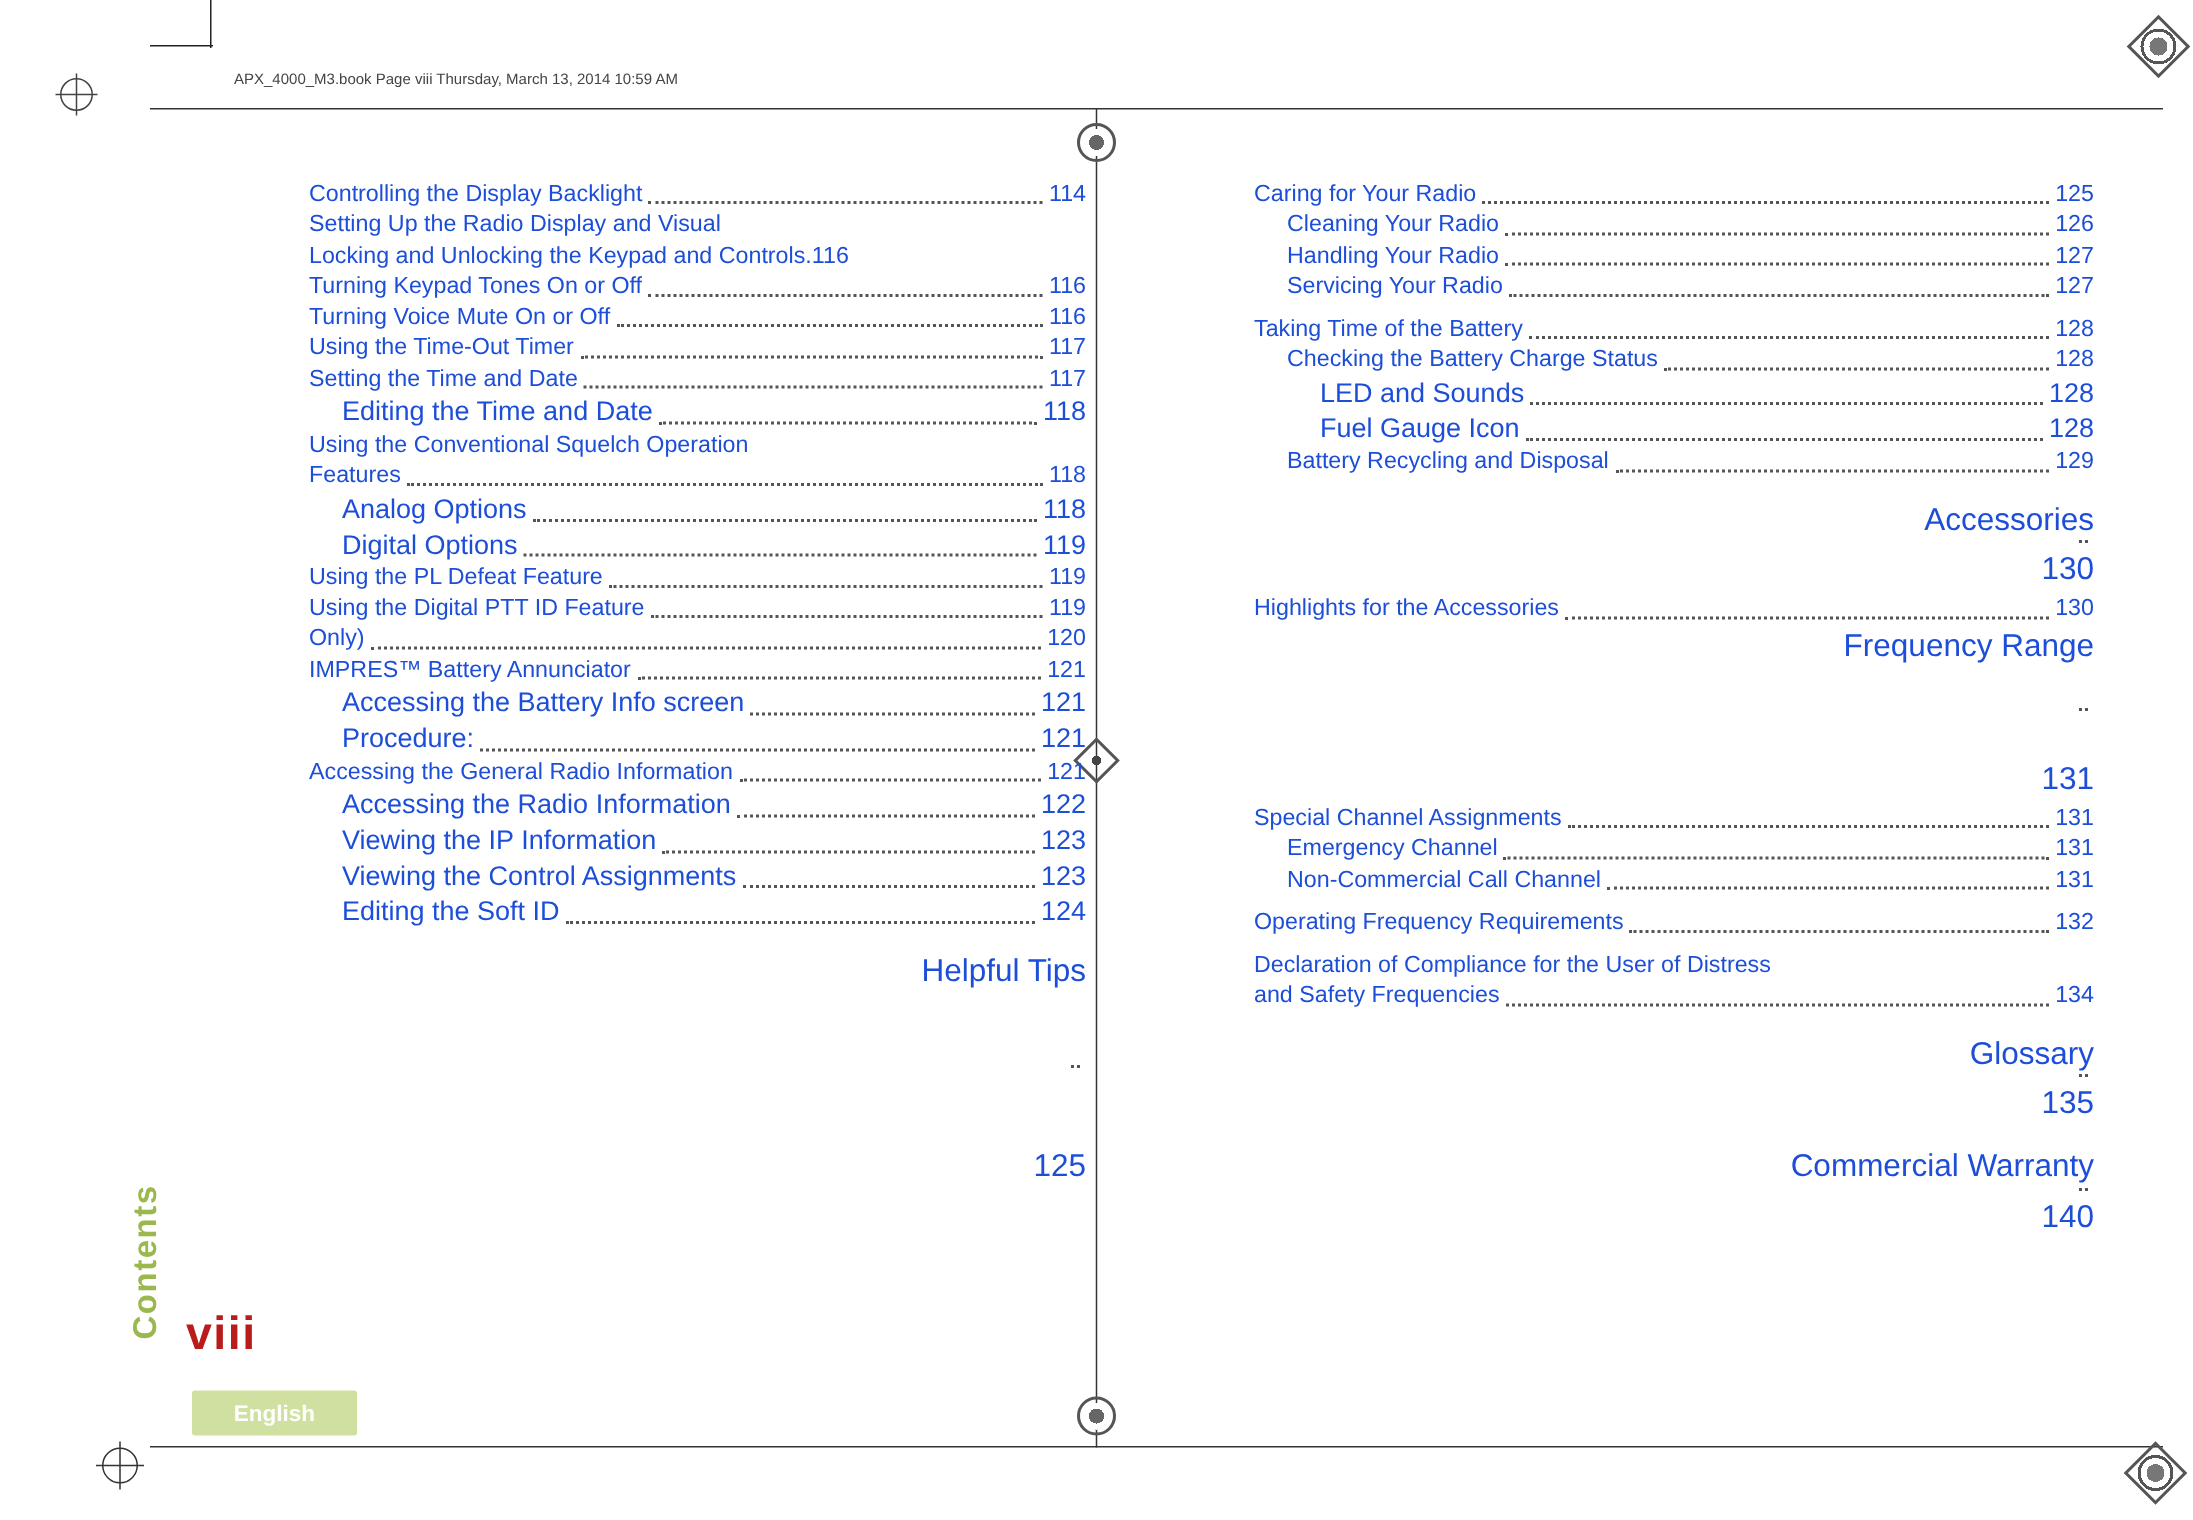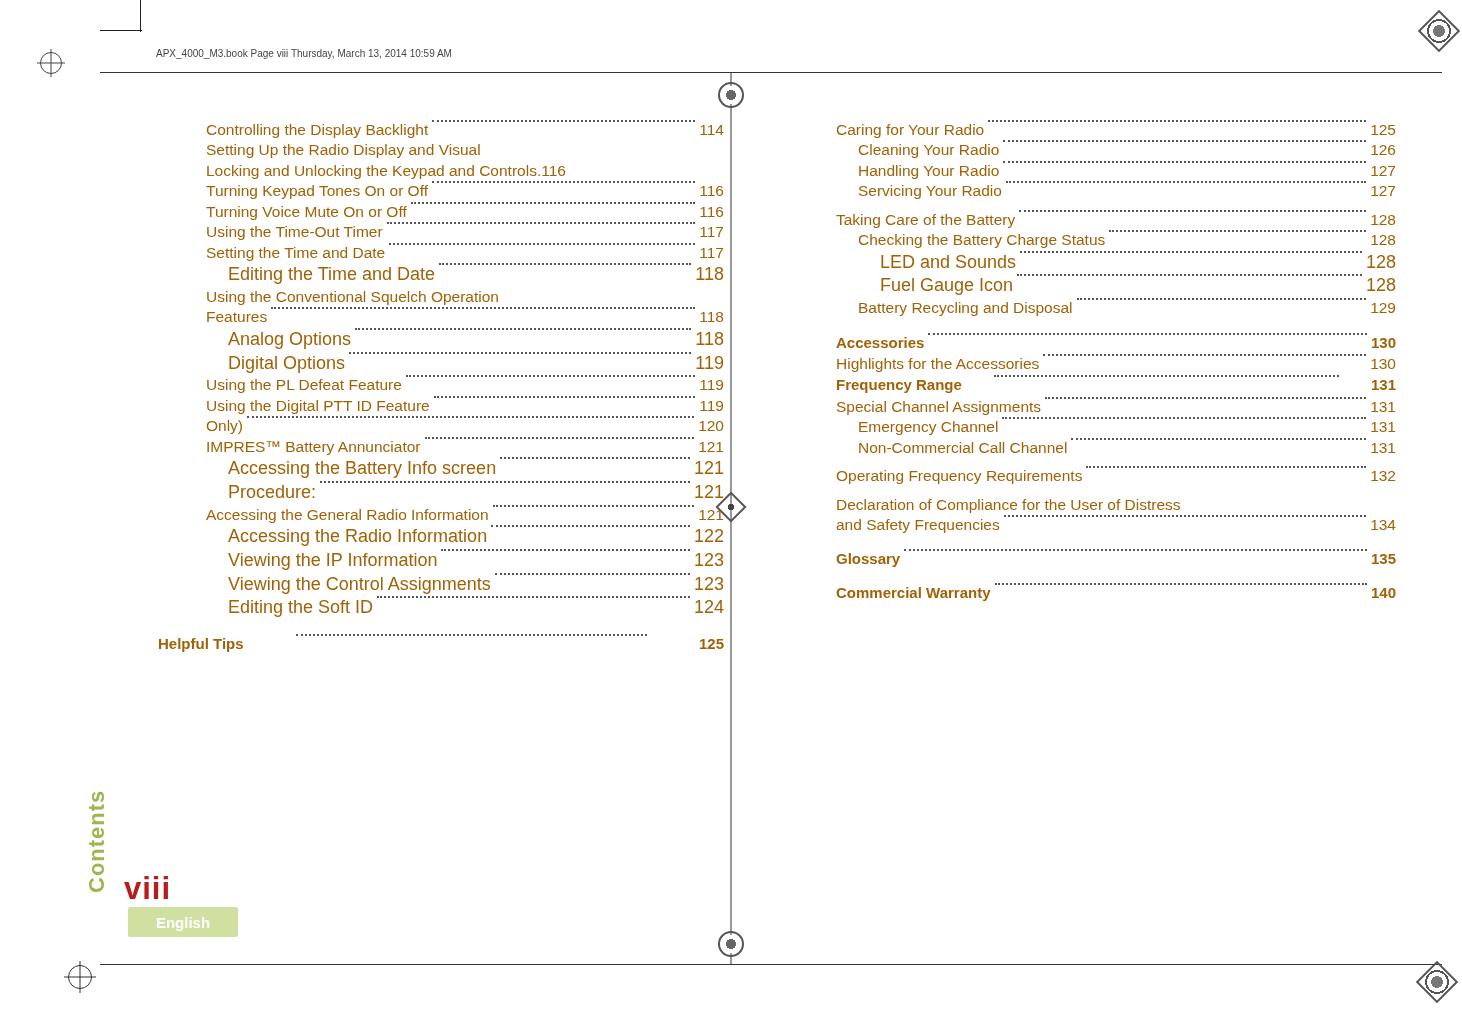--- a/index.html
+++ b/index.html
@@ -74,27 +74,27 @@
     position: absolute;
     top: 120px;
     bottom: 90px;
     width: 540px;
   }
   .page.left { left: 184px; }
   .page.right { right: 66px; width: 560px; }
 
   .toc-line {
     display: flex;
-    align-items: flex-start;
+    align-items: flex-end;
     font-size: 15.5px;
-    color: #a16207;
+    color: #1d4ed8;
     line-height: 1.32;
     white-space: nowrap;
   }
-  .toc-line.bold { font-weight: bold; font-size: 15px; margin-top: 14px; margin-bottom: 2px; }
+  .toc-line.bold { font-weight: normal; font-size: 21px; margin-top: 14px; margin-bottom: 2px; flex-direction: column; }
   .toc-line .label { flex: 0 0 auto; }
   .toc-line .dots {
     flex: 1 1 auto;
     border-bottom: 2px dotted #555;
     margin: 0 4px 4px 4px;
     min-width: 6px;
   }
   .toc-line .pg { flex: 0 0 auto; }
   .ind1 { padding-left: 22px; }
   .ind2 { padding-left: 44px; font-size: 18px; }
@@ -116,21 +116,21 @@
     bottom: 106px;
     font-size: 31px;
     font-weight: 900;
     color: #b91c1c;
     letter-spacing: 1px;
     margin-left: 18px;
   }
   .lang-tab {
     position: absolute;
     left: 128px;
-    bottom: 76px;
+    bottom: 56px;
     width: 110px; height: 30px;
     background: #cfe0a0;
     color: #fff;
     font-weight: bold;
     font-size: 15px;
     display: flex; align-items: center; justify-content: center;
     border-radius: 2px;
   }
   .reg-bot {
     position: absolute;
@@ -299,21 +299,21 @@
       <span class="label">Handling Your Radio</span>
       <span class="dots"></span>
       <span class="pg">127</span>
     </div>
     <div class="toc-line ind1">
       <span class="label">Servicing Your Radio</span>
       <span class="dots"></span>
       <span class="pg">127</span>
     </div>
     <div class="toc-line" style="margin-top: 8px;">
-      <span class="label">Taking Care of the Battery</span>
+      <span class="label">Taking Time of the Battery</span>
       <span class="dots"></span>
       <span class="pg">128</span>
     </div>
     <div class="toc-line ind1">
       <span class="label">Checking the Battery Charge Status</span>
       <span class="dots"></span>
       <span class="pg">128</span>
     </div>
     <div class="toc-line ind2">
       <span class="label">LED and Sounds</span>

